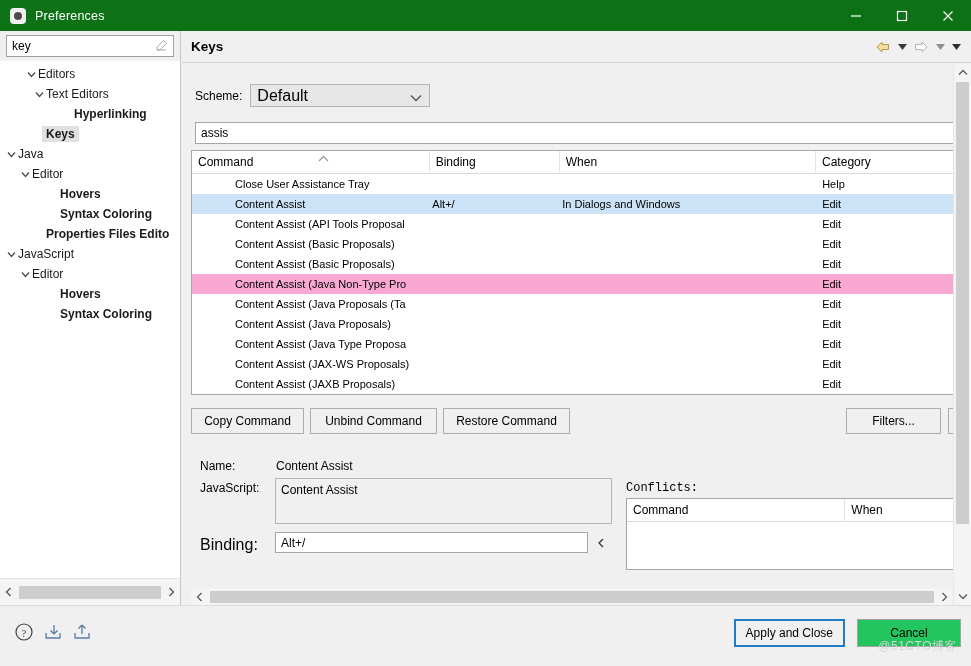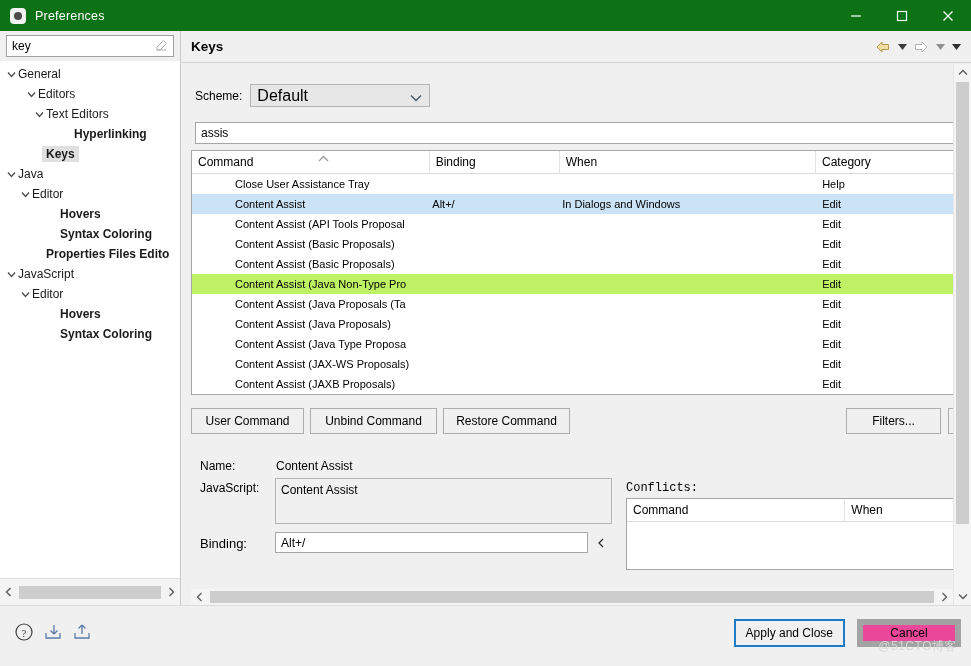--- a/index.html
+++ b/index.html
@@ -169,21 +169,21 @@
     border-right:1px solid #e3e3e3; height:23px; white-space:nowrap;
   }
   .kt-th .sortcaret { position:absolute; left:126px; top:1px; color:#9a9a9a; }
   .col-cmd  { width:243px; }
   .col-bind { width:133px; }
   .col-when { width:262px; }
   .col-cat  { width:140px; border-right:0; }
   #kt-body { position:absolute; left:0; top:23px; right:0; bottom:0; overflow:hidden; }
   .kt-row { display:flex; height:20px; align-items:center; white-space:nowrap; }
   .kt-row.selected { background:#cce3f7; }
-  .kt-row.alt { background:#bef264; }
+  .kt-row.alt { background:#f9a8d4; }
   .kt-cell { font-size:11px; overflow:hidden; }
   .kt-cell.cmd { width:243px; padding-left:43px; }
   .kt-cell.bind { width:133px; padding-left:2px; }
   .kt-cell.when { width:262px; padding-left:2px; }
   .kt-cell.cat { width:140px; padding-left:6px; }
   .kt-row .kt-cell.cmd { position:relative; }
   .kt-row .kt-cell.cmd::after{
     content:""; position:absolute; right:0; top:-2px; bottom:-2px; width:1px;
   }
 
@@ -205,21 +205,21 @@
   #detail { position:absolute; left:9px; top:390px; right:0; bottom:0; }
   #lbl-name { position:absolute; left:9px; top:5px; font-size:12px; }
   #val-name { position:absolute; left:85px; top:5px; font-size:12px; }
   #lbl-desc { position:absolute; left:9px; top:27px; font-size:12px; }
   #val-desc {
     position:absolute; left:84px; top:24px; width:337px; height:46px;
     background:#f0f0f0; border:1px solid #b5b5b5;
     font-size:12px; padding:4px 5px; color:#000;
     overflow:hidden;
   }
-  #lbl-binding { position:absolute; left:9px; top:82px; font-size:13px; }
+  #lbl-binding { position:absolute; left:9px; top:82px; font-size:16px; }
   #val-binding {
     position:absolute; left:84px; top:78px; width:313px; height:21px;
     background:#ffffff; border:1px solid #a6a6a6;
   }
   #val-binding input {
     border:0; outline:0; width:100%; height:19px; padding-left:5px;
     font-family:"Liberation Sans", sans-serif; font-size:12px; background:transparent;
   }
   #binding-prev {
     position:absolute; left:402px; top:78px; width:16px; height:21px;
@@ -244,21 +244,21 @@
 
   
   #bottom-bar {
     position:absolute; left:0; right:0; bottom:0; height:61px;
     background:#f0f0f0; border-top:1px solid #dcdcdc;
   }
   #bottom-icons { position:absolute; left:14px; top:16px; display:flex; gap:9px; align-items:center; }
   #bottom-buttons { position:absolute; right:10px; top:13px; display:flex; gap:12px; }
   .dlg-btn {
     height:28px; min-width:104px; padding:0 10px;
-    background:#ec4899; border:6px solid #a3a3a3;
+    background:#22c55e; border:1px solid #a3a3a3;
     font-family:"Liberation Sans", sans-serif; font-size:12px; color:#000;
     display:inline-flex; align-items:center; justify-content:center;
   }
   .dlg-btn.default { border:2px solid #1e7bc4; background:#f0f0f0; }
   #watermark {
     position:absolute; right:14px; bottom:11px;
     font-size:12px; color:#d7d7d7; letter-spacing:.5px;
     user-select:none;
   }
 </style>
@@ -300,28 +300,20 @@
         <span id="filter-clear">
           <svg width="16" height="16" viewBox="0 0 16 16">
             <path d="M10.5 2.5 L13.5 5.5 L7 12 L4 12 L4 9 Z" fill="none" stroke="#6a6a6a" stroke-width="1"></path>
             <line x1="4" y1="12" x2="13" y2="12" stroke="#6a6a6a" stroke-width="1"></line>
           </svg>
         </span>
       </div>
     </div>
 
     <div id="tree">
-        <div class="tree-row" style="padding-left: 5px;">
-          <span class="tree-arrow">
-            <svg width="9" height="7" viewBox="0 0 9 7">
-              <polyline points="1,1.5 4.5,5.5 8,1.5" fill="none" stroke="#4c4c4c" stroke-width="1.3"></polyline>
-            </svg>
-          </span>
-          <span class="tree-label">General</span>
-        </div>
         <div class="tree-row" style="padding-left: 25px;">
           <span class="tree-arrow">
             <svg width="9" height="7" viewBox="0 0 9 7">
               <polyline points="1,1.5 4.5,5.5 8,1.5" fill="none" stroke="#4c4c4c" stroke-width="1.3"></polyline>
             </svg>
           </span>
           <span class="tree-label">Editors</span>
         </div>
         <div class="tree-row" style="padding-left: 33px;">
           <span class="tree-arrow">
@@ -537,21 +529,21 @@
             <div class="kt-row">
               <div class="kt-cell cmd">Content Assist (JAXB Proposals)</div>
               <div class="kt-cell bind"></div>
               <div class="kt-cell when"></div>
               <div class="kt-cell cat">Edit</div>
             </div>
           </div>
       </div>
 
       <div id="btn-row">
-        <button class="btn" id="btn-copy">User Command</button>
+        <button class="btn" id="btn-copy">Copy Command</button>
         <button class="btn" id="btn-unbind">Unbind Command</button>
         <button class="btn" id="btn-restore">Restore Command</button>
         <button class="btn" id="btn-filters">Filters...</button>
         <button class="btn" id="btn-extra"></button>
       </div>
 
       <div id="detail">
         <div id="lbl-name">Name:</div>
         <div id="val-name">Content Assist</div>
 

